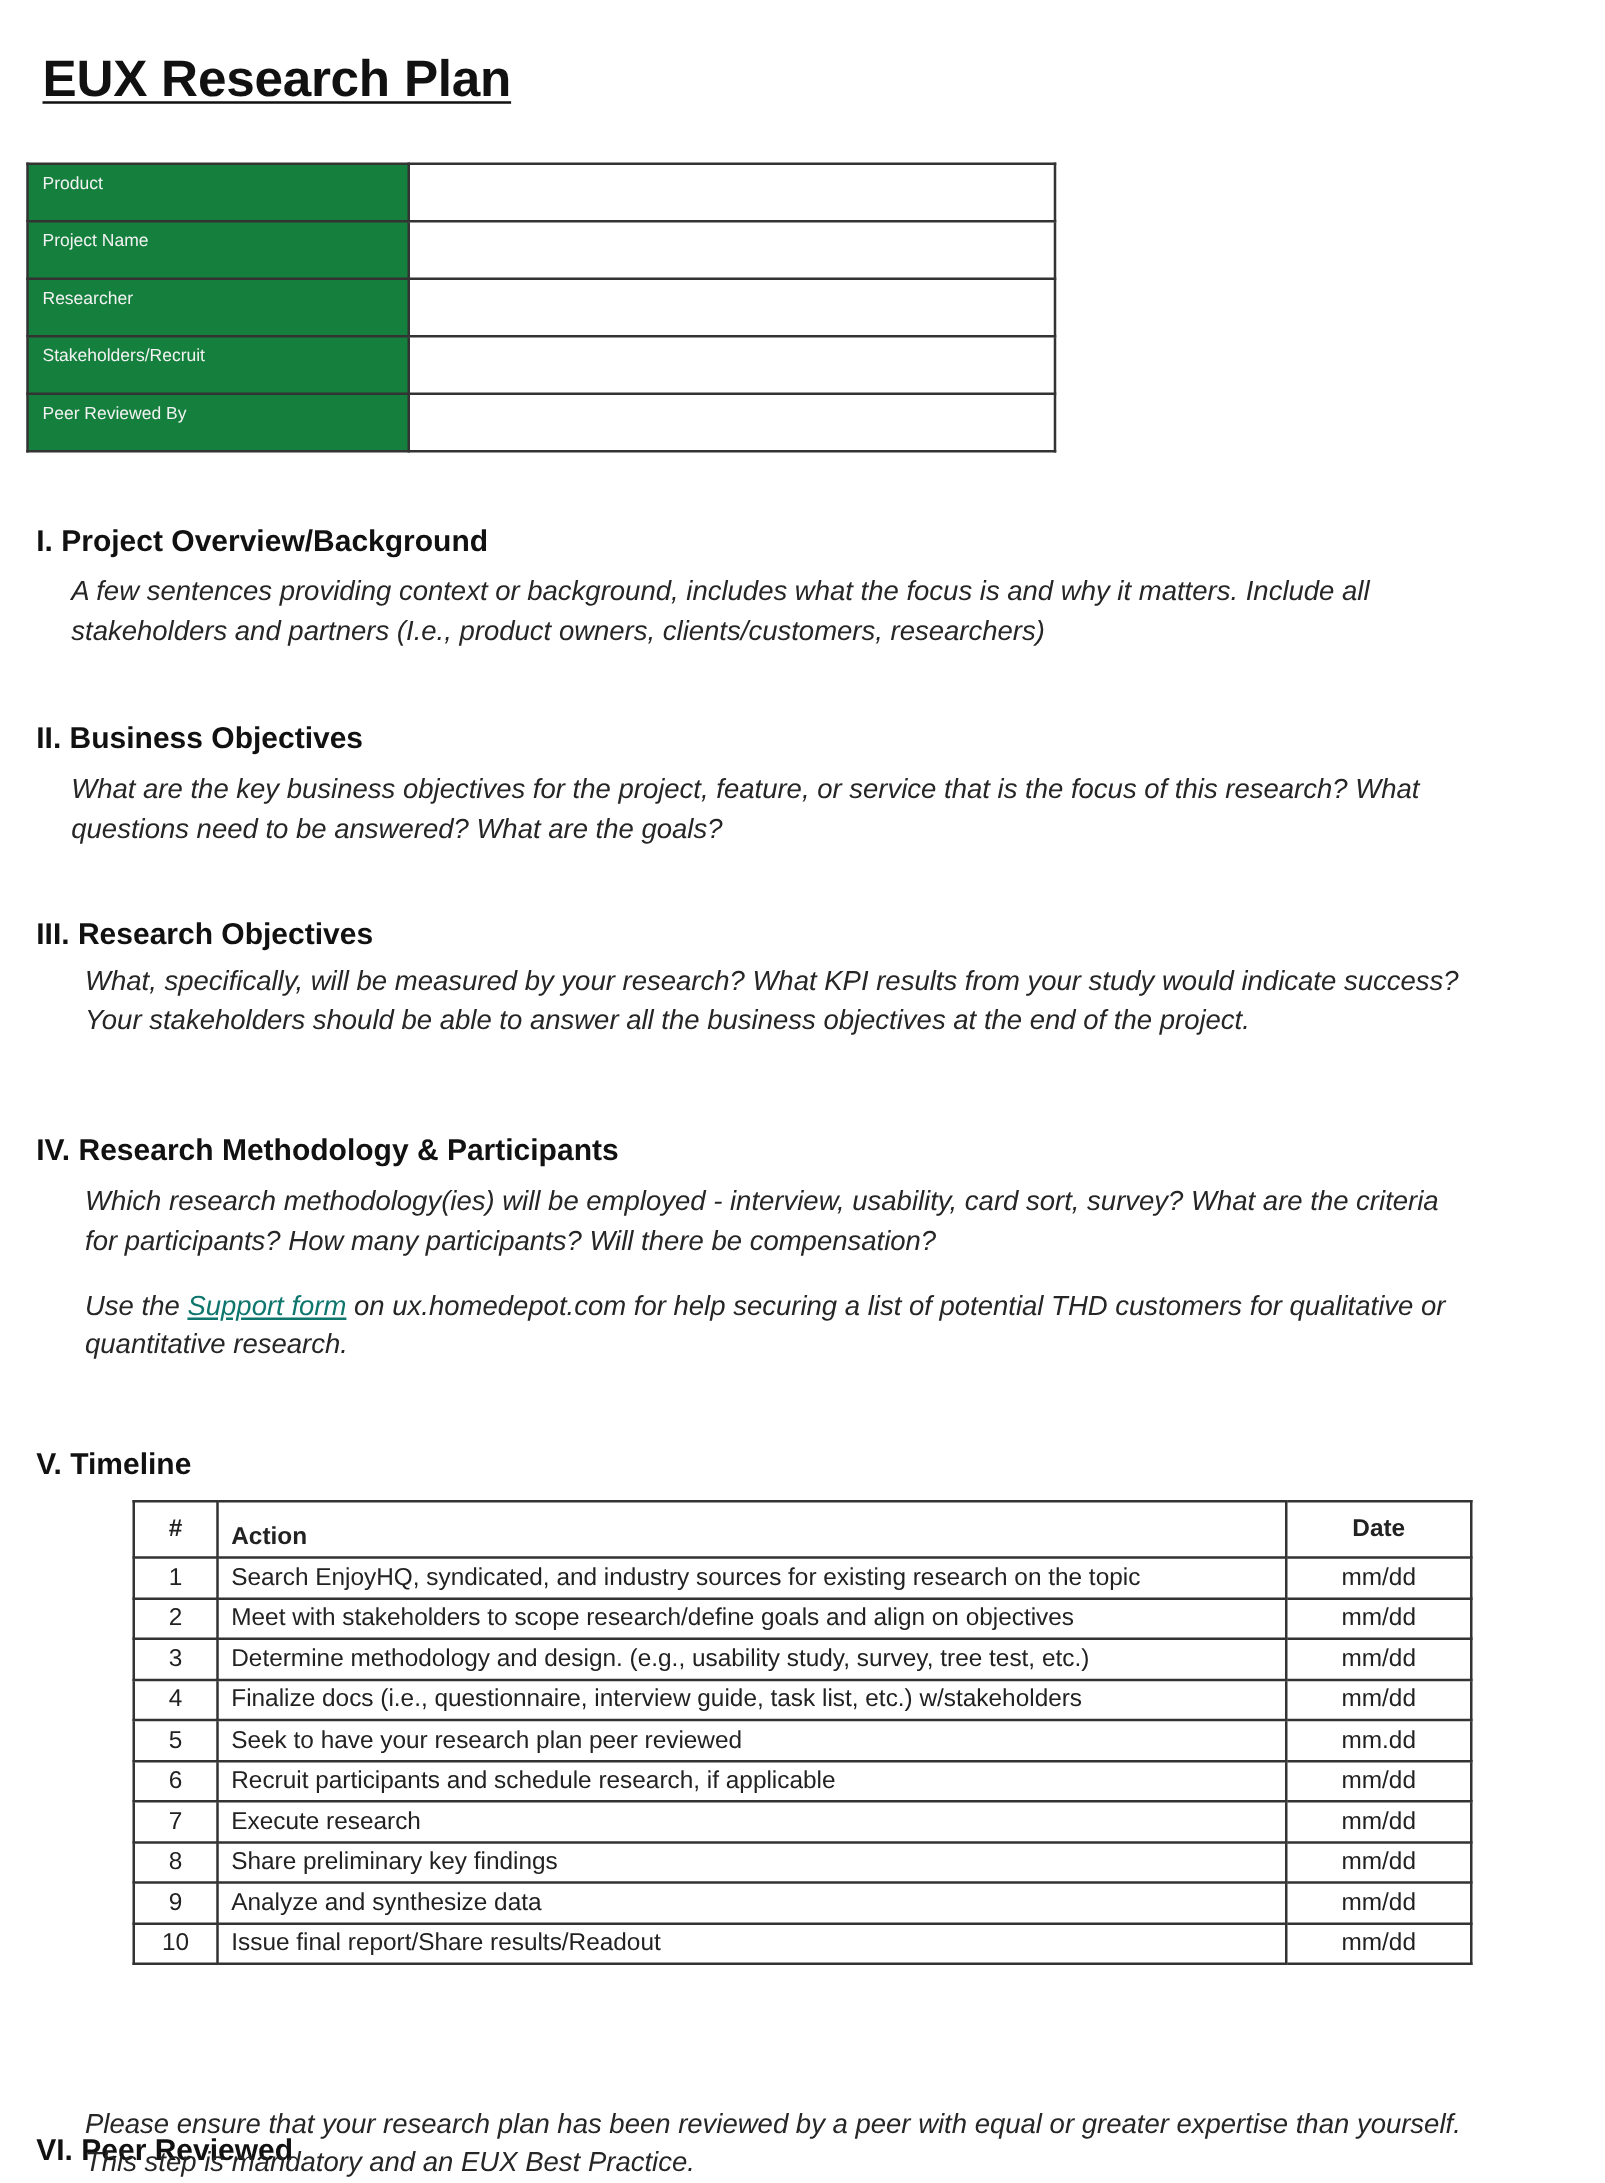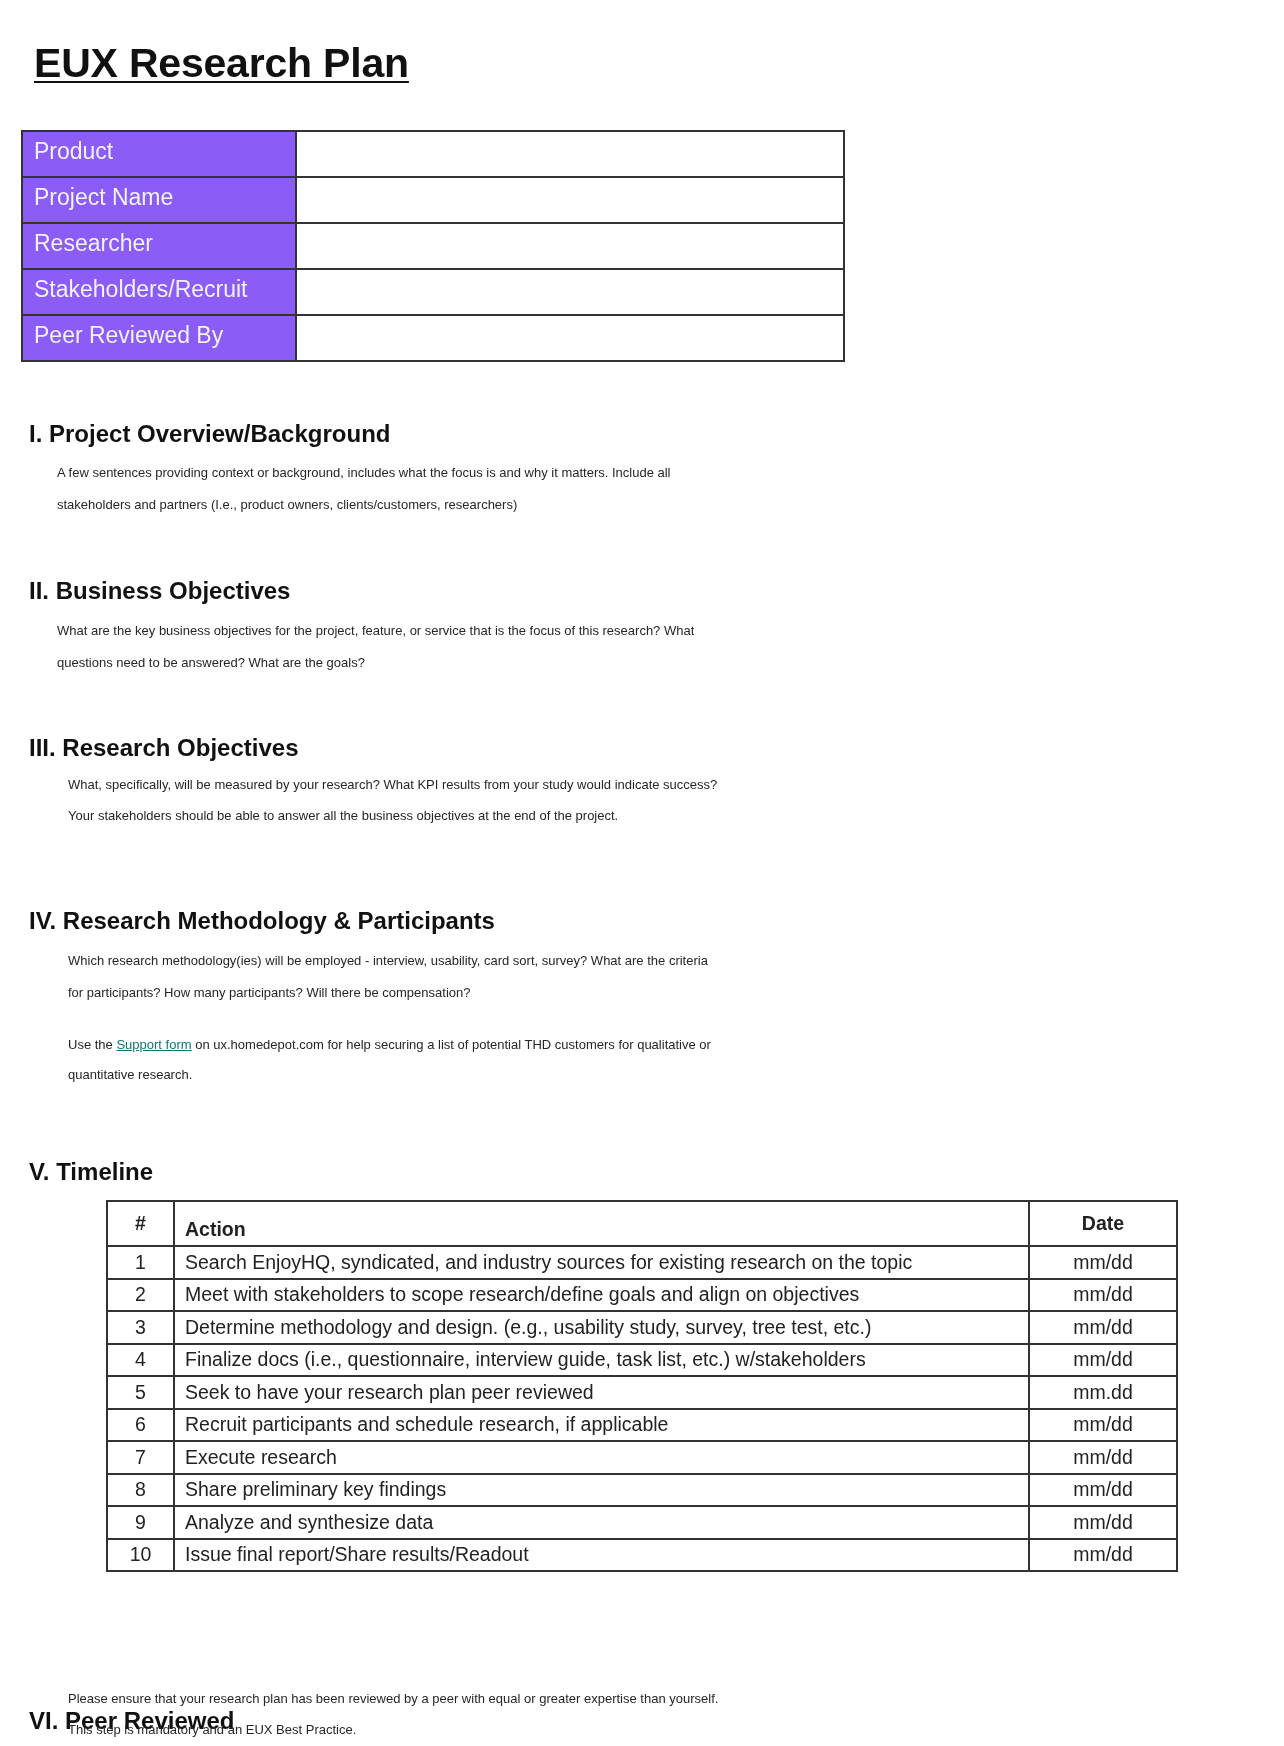--- a/index.html
+++ b/index.html
@@ -5,26 +5,26 @@
   html, body { margin: 0; padding: 0; background: #ffffff; }
   body { width: 1284px; height: 1746px; position: relative; overflow: hidden;
          font-family: "Liberation Sans", "DejaVu Sans", sans-serif; color: #1a1a1a; }
   .abs { position: absolute; }
   .title { left: 14px; top: 40px; font-size: 41px; font-weight: bold; text-decoration: underline;
            text-decoration-thickness: 2px; text-underline-offset: 4px; color: #111; letter-spacing: -0.2px; margin-left: 20px; }
 
   
   .info { left: 21px; top: 130px; width: 824px; border-collapse: collapse; position: absolute; }
   .info td { height: 44px; border: 2px solid #333; padding: 0; vertical-align: top; }
-  .info td.lbl { width: 274px; background: #8b5cf6; color: #f2f2f2; font-size: 23px;
+  .info td.lbl { width: 305px; background: #15803d; color: #f2f2f2; font-size: 14px;
                  padding: 6px 0 0 11px; box-sizing: border-box; }
   .info td.val { background: #fff; }
 
   .h { left: 29px; font-size: 24px; font-weight: bold; color: #111; white-space: nowrap; }
-  .p { font-size: 13px; color: #262626; line-height: 32px; white-space: nowrap; }
+  .p { font-size: 22px; font-style: italic; color: #262626; line-height: 32px; white-space: nowrap; }
   .p1 { left: 57px; }
   .p2 { left: 68px; }
   .link { color: #0f766e; text-decoration: underline; cursor: pointer; }
 
   
   .tl { position: absolute; left: 106px; top: 1200px; width: 1072px; border-collapse: collapse; font-size: 19.5px; color: #222; }
   .tl th, .tl td { border: 2px solid #333; padding: 0 10px; box-sizing: border-box; white-space: nowrap; }
   .tl th { height: 45px; font-weight: bold; text-align: left; padding-top: 12px; }
   .tl td { height: 32.5px; }
   .tl .num { width: 67px; text-align: center; padding: 0; }

